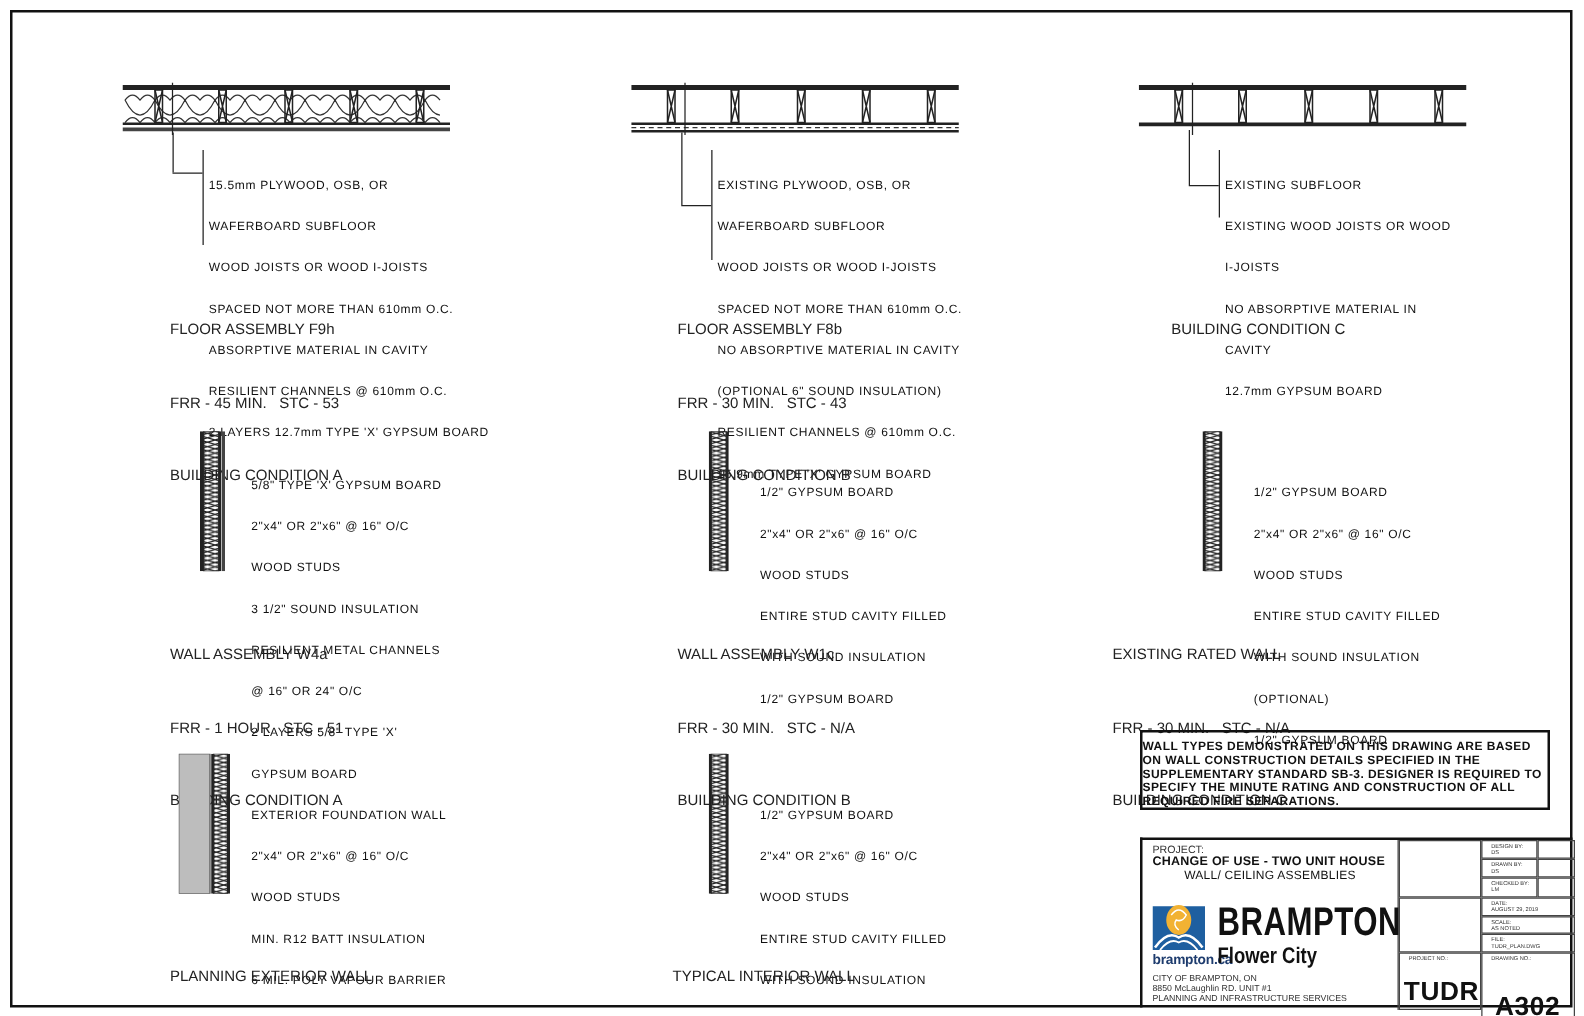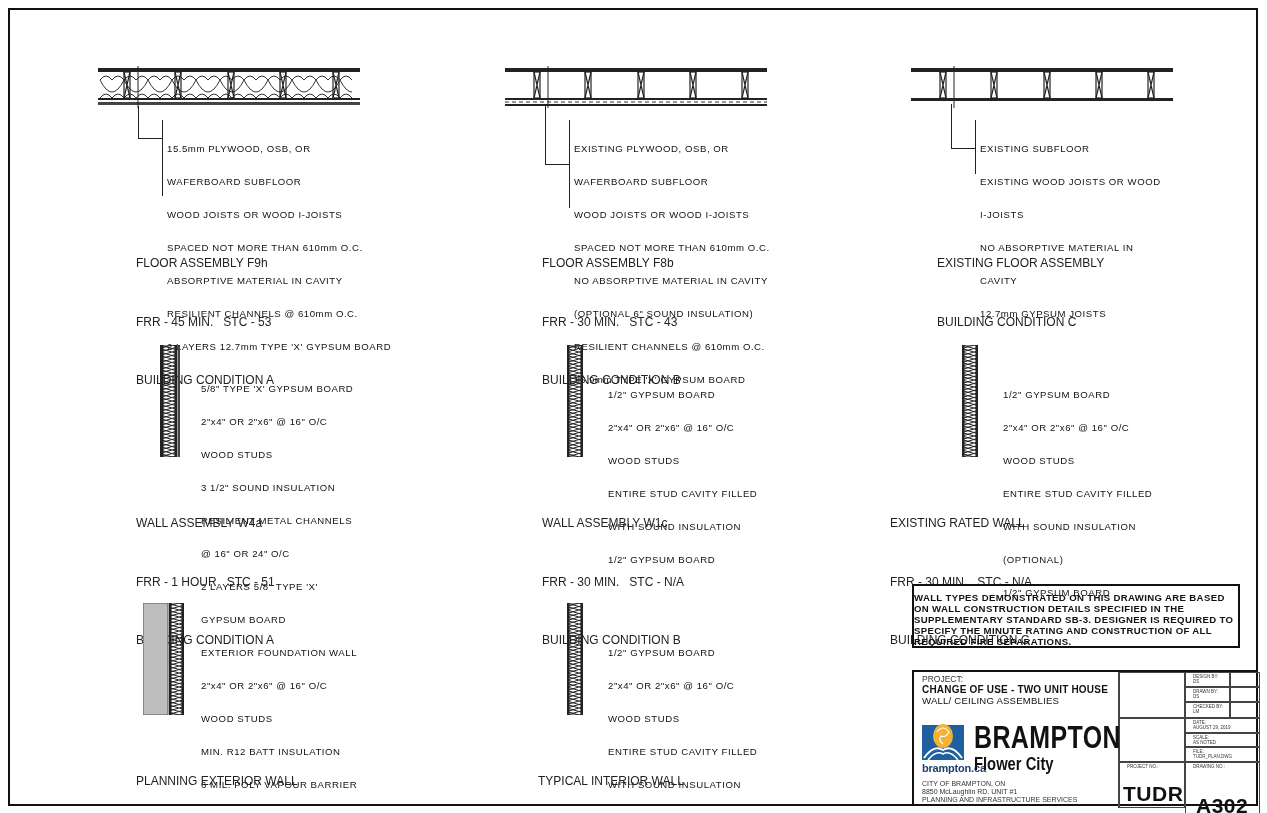--- a/index.html
+++ b/index.html
@@ -11,21 +11,21 @@
   .title { position:absolute; font-family:"Liberation Sans", sans-serif; font-size:12px; line-height:19.5px; color:#222; white-space:pre; }
   .title div { white-space:pre; }
   .leader-v { position:absolute; width:1px; background:#222; }
   .leader-h { position:absolute; height:1px; background:#222; }
   .notebox { position:absolute; left:912px; top:584px; width:328px; height:64px; border:2px solid #111; box-sizing:border-box; padding:6px 0; font-size:9.6px; line-height:11px; letter-spacing:0.35px; font-weight:bold; }
   .notebox div { white-space:pre; }
   .tb { position:absolute; left:912px; top:670px; width:346px; height:136px; border:2px solid #111; border-bottom:none; border-right:none; box-sizing:border-box; }
   .tb-proj { position:absolute; left:0; top:0; width:205px; height:136px; border-right:1px solid #444; box-sizing:border-box; padding:3px 8px; }
   .tb-small { font-size:8px; line-height:9px; color:#333; }
   .tb-strong { font-size:10px; line-height:11px; font-weight:bold; letter-spacing:0.2px; }
-  .tb-sub { font-size:9.6px; line-height:11px; letter-spacing:0.2px; }
+  .tb-sub { font-size:9.6px; line-height:11px; letter-spacing:0.2px;text-align:center; }
   .tiny { font-size:4.5px; line-height:5px; color:#333; white-space:pre; }
   .cell { position:absolute; border:1px solid #444; box-sizing:border-box; padding:1px 7px; }
   .big { font-size:21px; font-weight:bold; letter-spacing:0.5px; }
 </style>
 </head>
 <body>
 
 <div class="sheet"></div>
 
 <svg class="abs" style="left:98px;top:66px" width="264" height="42">
@@ -126,24 +126,23 @@
 </svg>
 <div class="leader-v" style="left:951px;top:104px;height:44px"></div>
 <div class="leader-h" style="left:951px;top:148px;width:24px"></div>
 <div class="leader-v" style="left:975px;top:120px;height:54px"></div>
 <div class="note" style="left:980px;top:121px">
   <div>EXISTING SUBFLOOR</div>
   <div>EXISTING WOOD JOISTS OR WOOD</div>
   <div>I-JOISTS</div>
   <div>NO ABSORPTIVE MATERIAL IN</div>
   <div>CAVITY</div>
-  <div>12.7mm GYPSUM JOISTS</div>
+  <div>12.7mm GYPSUM BOARD</div>
 </div>
 <div class="title" style="left:937px;top:215px">
-  <div>EXISTING FLOOR ASSEMBLY</div>
   <div>BUILDING CONDITION C</div>
 </div>
 
 <svg width="0" height="0" style="position:absolute">
   <defs>
     <pattern id="batt" width="12" height="7" patternUnits="userSpaceOnUse">
       <path d="M0,0 L12,3.5 L0,7 M12,0 L0,3.5 L12,7" stroke="#222" stroke-width="1" fill="none"></path>
     </pattern>
   </defs>
 </svg>

